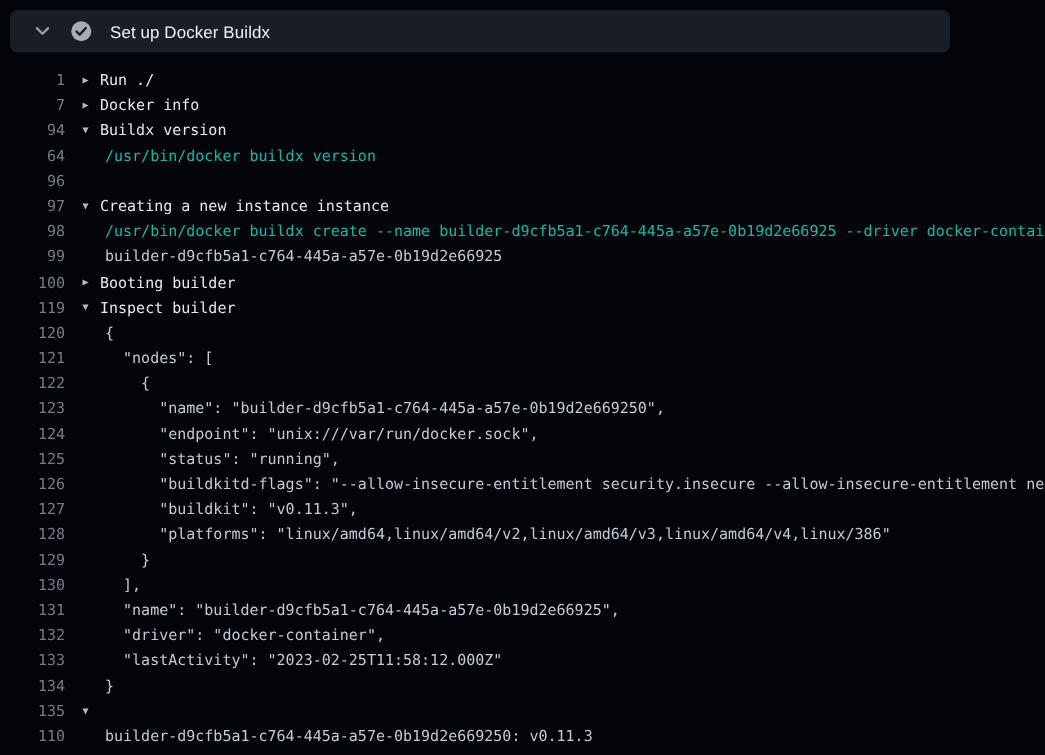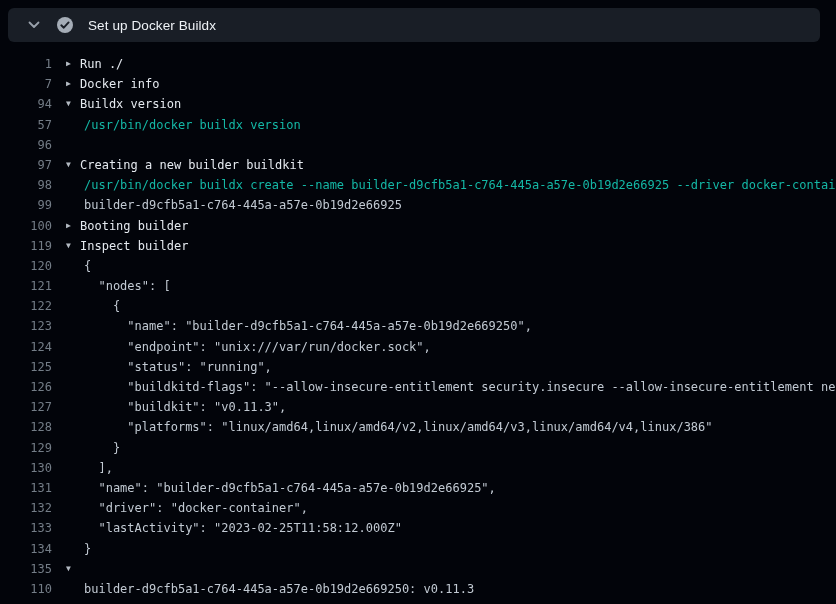--- a/index.html
+++ b/index.html
@@ -6,21 +6,21 @@
   body {
     width: 836px; height: 604px;
     background: #02040a;
     overflow: hidden;
     position: relative;
     font-family: "DejaVu Sans Mono", "Liberation Mono", monospace;
   }
   
   .step-header {
     position: absolute;
-    left: 8px; top: 8px; width: 812px; height: 34px;
+    left: 8px; top: 8px; width: 752px; height: 34px;
     background: #191e26;
     border-radius: 6px;
     display: flex;
     align-items: center;
     padding: 0 12px;
     box-sizing: border-box;
     cursor: pointer;
   }
   .chev-wrap { width: 16px; height: 16px; margin-left: 6px; display: flex; align-items: center; justify-content: center; flex: none; }
   .status-wrap { width: 18px; height: 18px; margin-left: 14px; flex: none; }
@@ -81,23 +81,23 @@
       <path d="M5.3 9.3 L7.8 11.7 L12.6 6.4" fill="none" stroke="#191e26" stroke-width="1.9" stroke-linecap="round" stroke-linejoin="round"></path>
     </svg>
   </span>
   <span class="step-title">Set up Docker Buildx</span>
 </div>
 
 <div class="log">
     <div class="row group"><span class="num">1</span><span class="arrow">▶</span><span class="text">Run ./</span></div>
     <div class="row group"><span class="num">7</span><span class="arrow">▶</span><span class="text">Docker info</span></div>
     <div class="row group"><span class="num">94</span><span class="arrow">▼</span><span class="text">Buildx version</span></div>
-    <div class="row cmd"><span class="num">57</span><span class="arrow"></span><span class="text">/usr/bin/docker buildx version</span></div>
+    <div class="row cmd"><span class="num">64</span><span class="arrow"></span><span class="text">/usr/bin/docker buildx version</span></div>
     <div class="row"><span class="num">96</span><span class="arrow"></span></div>
-    <div class="row group"><span class="num">97</span><span class="arrow">▼</span><span class="text">Creating a new builder buildkit</span></div>
+    <div class="row group"><span class="num">97</span><span class="arrow">▼</span><span class="text">Creating a new instance instance</span></div>
     <div class="row cmd"><span class="num">98</span><span class="arrow"></span><span class="text">/usr/bin/docker buildx create --name builder-d9cfb5a1-c764-445a-a57e-0b19d2e66925 --driver docker-container</span></div>
     <div class="row"><span class="num">99</span><span class="arrow"></span><span class="text">builder-d9cfb5a1-c764-445a-a57e-0b19d2e66925</span></div>
     <div class="row group"><span class="num">100</span><span class="arrow">▶</span><span class="text">Booting builder</span></div>
     <div class="row group"><span class="num">119</span><span class="arrow">▼</span><span class="text">Inspect builder</span></div>
     <div class="row"><span class="num">120</span><span class="arrow"></span><span class="text">{</span></div>
     <div class="row"><span class="num">121</span><span class="arrow"></span><span class="text">  "nodes": [</span></div>
     <div class="row"><span class="num">122</span><span class="arrow"></span><span class="text">    {</span></div>
     <div class="row"><span class="num">123</span><span class="arrow"></span><span class="text">      "name": "builder-d9cfb5a1-c764-445a-a57e-0b19d2e669250",</span></div>
     <div class="row"><span class="num">124</span><span class="arrow"></span><span class="text">      "endpoint": "unix:///var/run/docker.sock",</span></div>
     <div class="row"><span class="num">125</span><span class="arrow"></span><span class="text">      "status": "running",</span></div>

